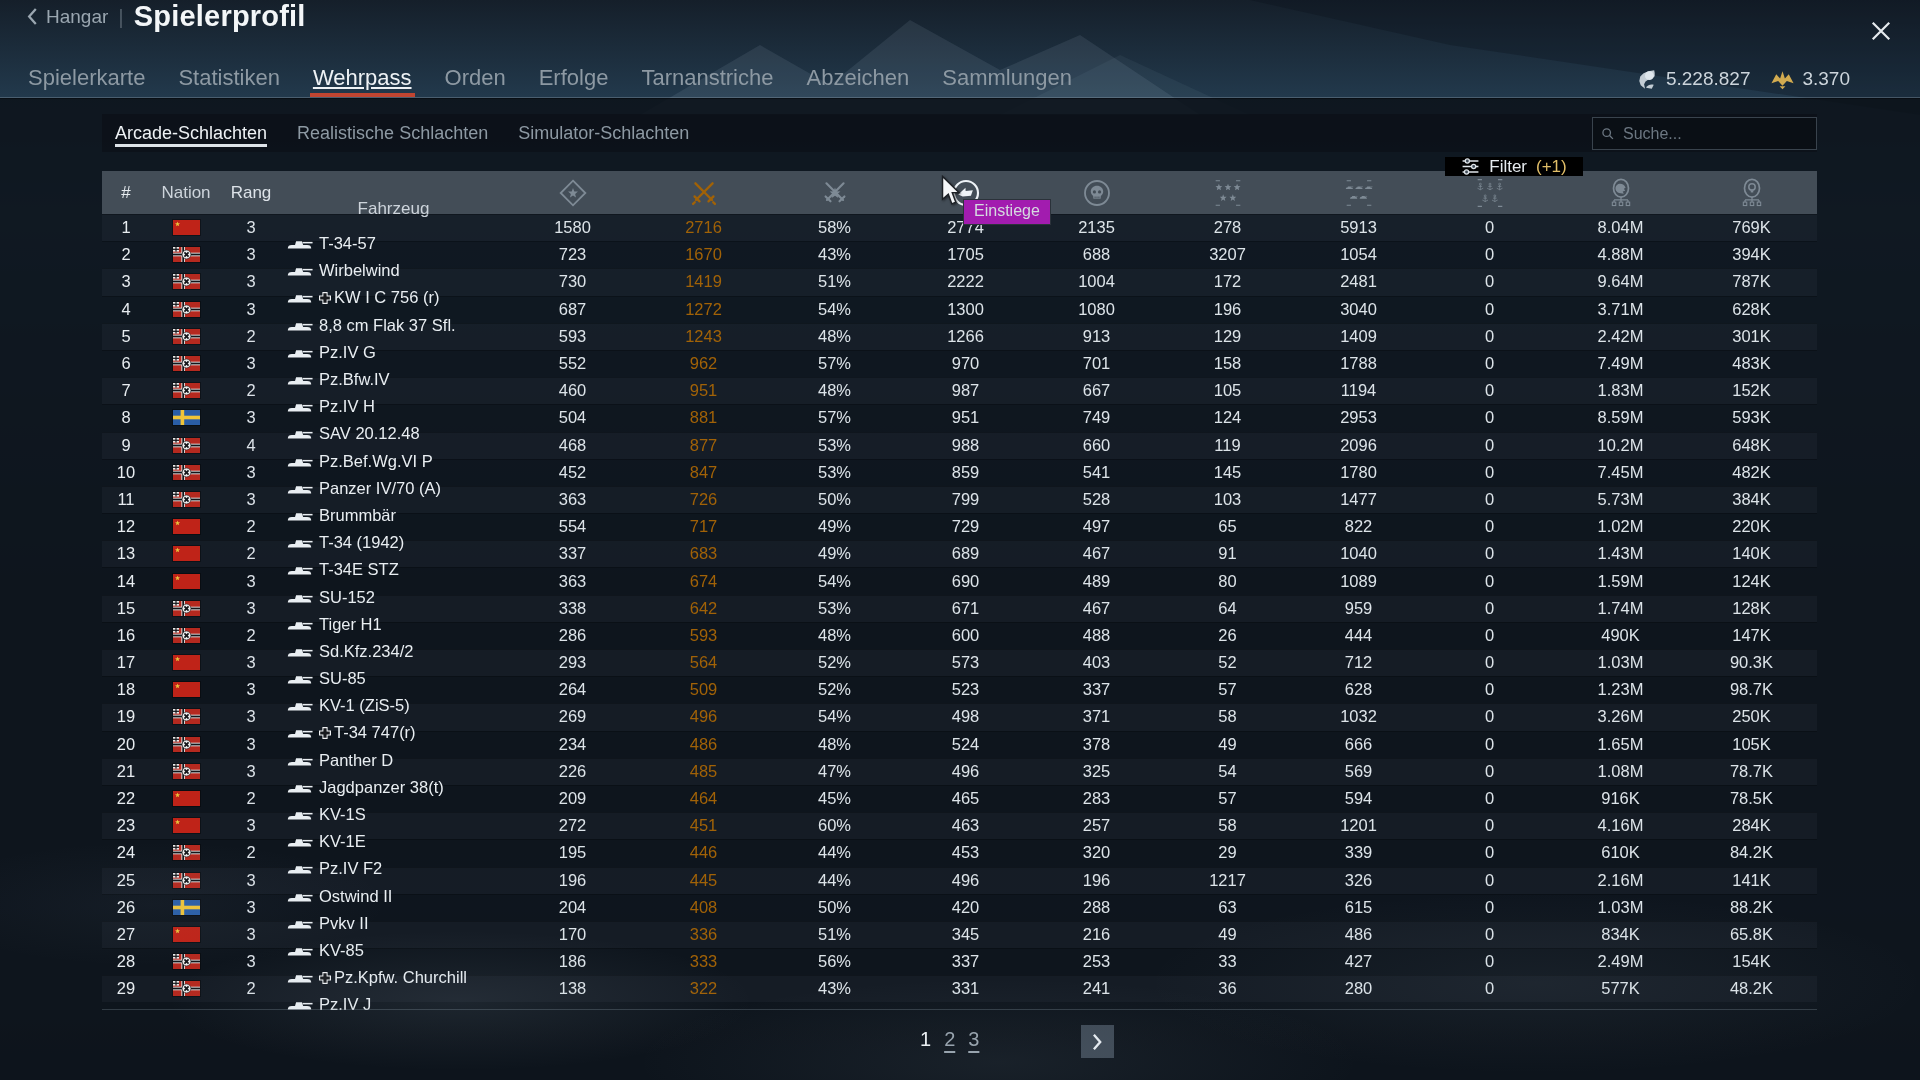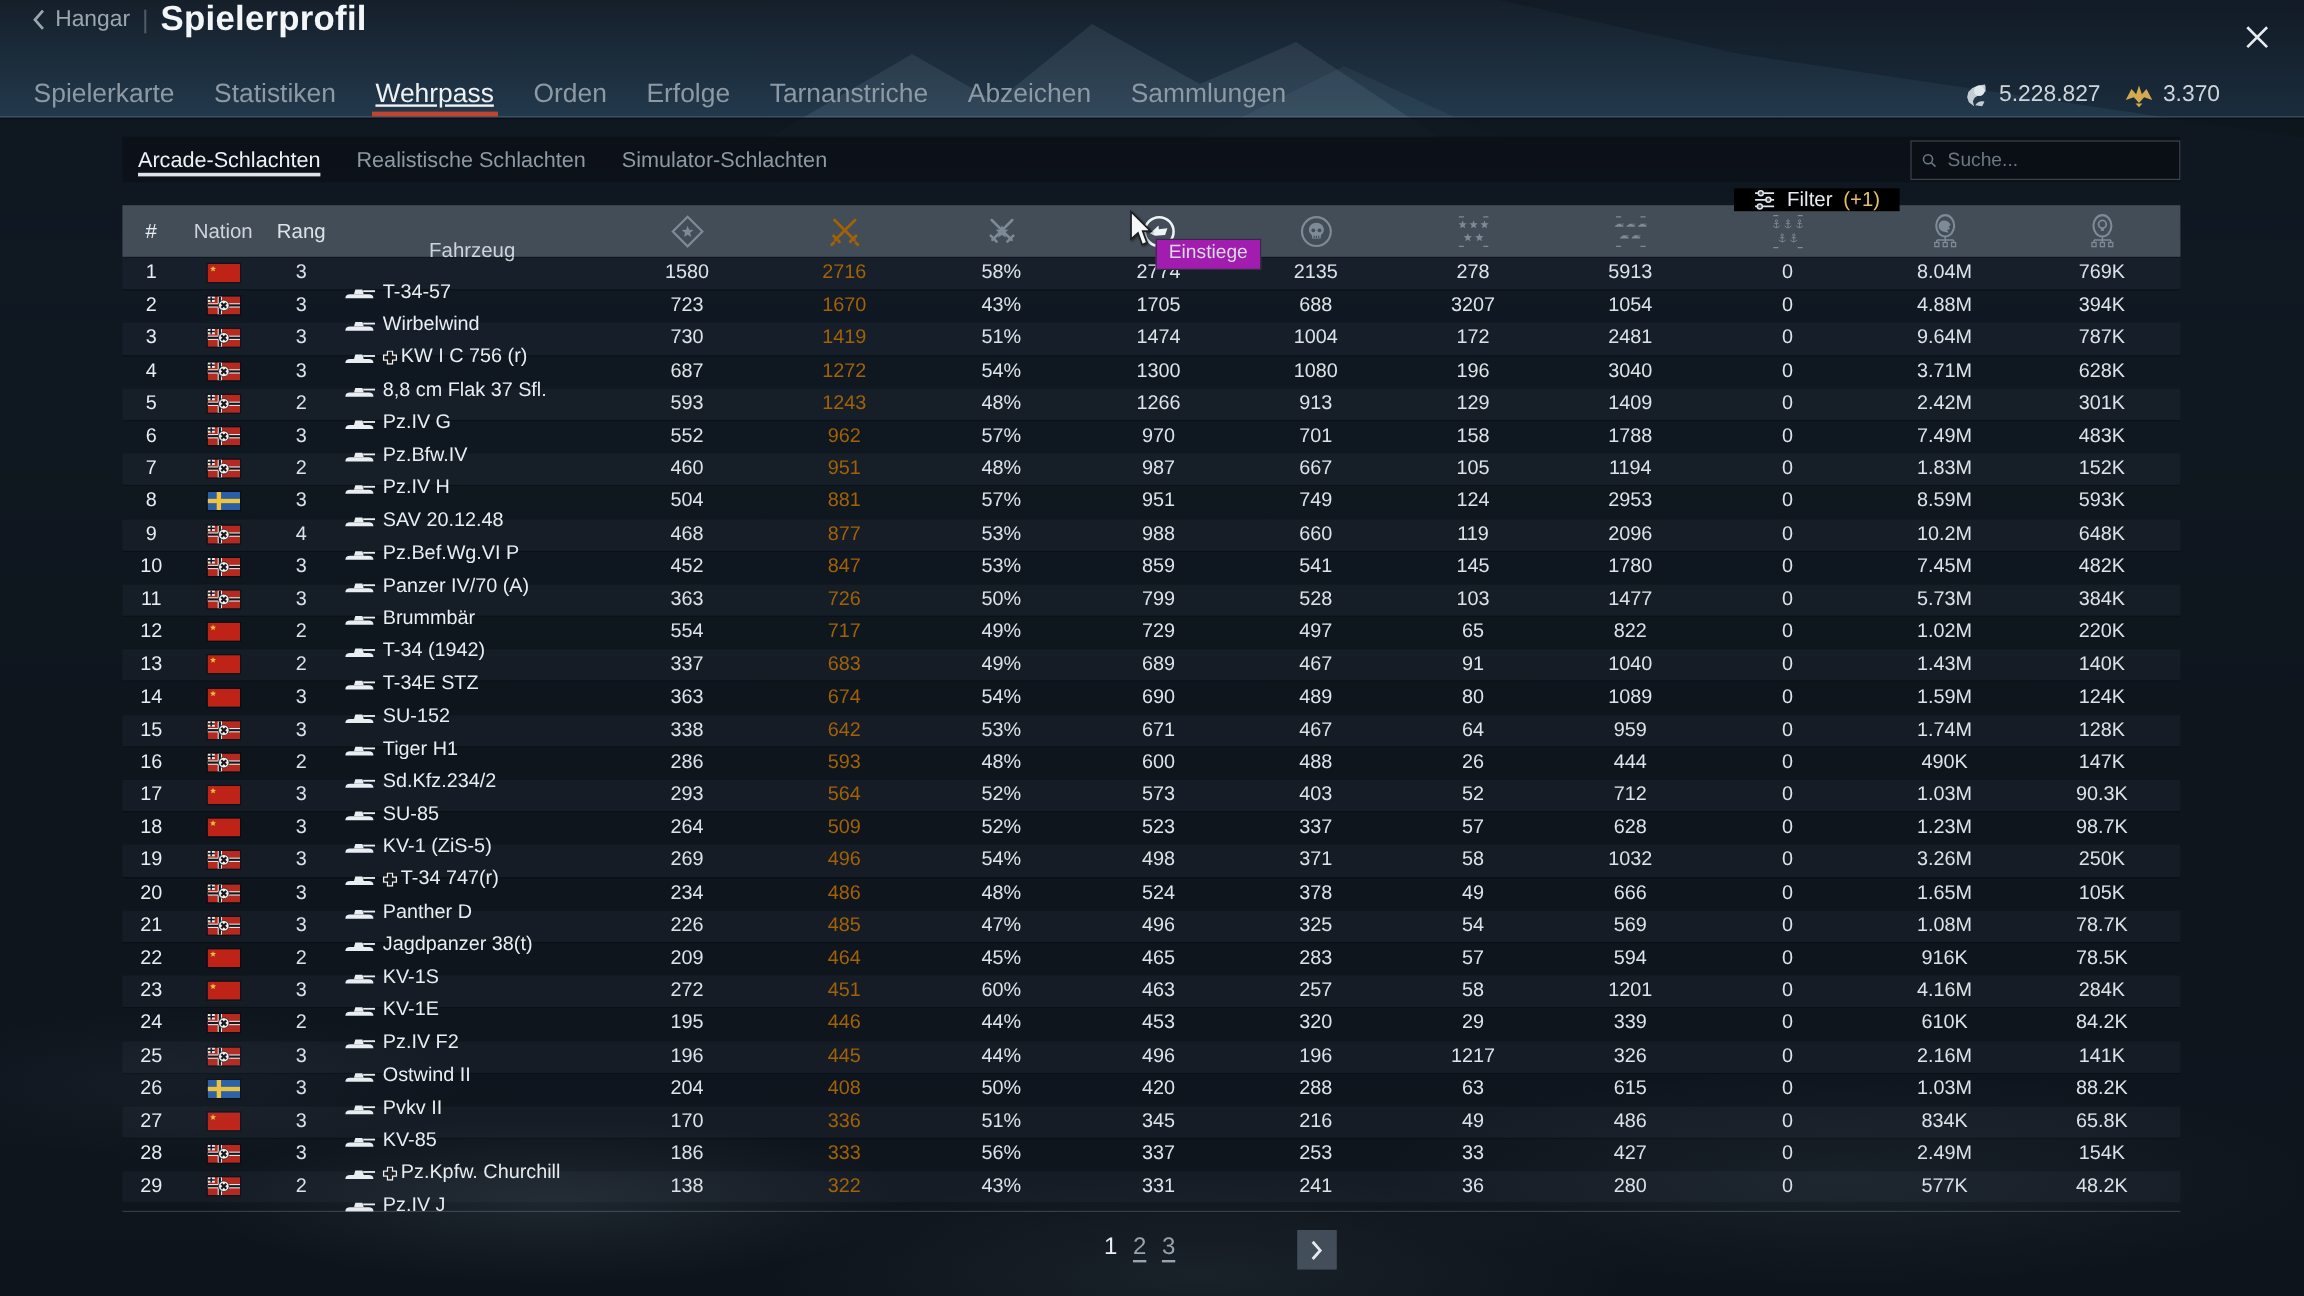--- a/index.html
+++ b/index.html
@@ -436,21 +436,21 @@
           <use href="#i-tank"></use>
         </svg>
         <svg class="gcross">
           <use href="#i-gcross"></use>
         </svg>
         <span class="vname">KW I C 756 (r)</span>
       </div>
       <div class="col-stat">730</div>
       <div class="col-stat sorted">1419</div>
       <div class="col-stat">51%</div>
-      <div class="col-stat">1474</div>
+      <div class="col-stat">2222</div>
       <div class="col-stat">1004</div>
       <div class="col-stat">172</div>
       <div class="col-stat">2481</div>
       <div class="col-stat">0</div>
       <div class="col-stat">9.64M</div>
       <div class="col-stat">787K</div>
     </div>
     <div class="row">
       <div class="col-num">4</div>
       <div class="col-nation">

